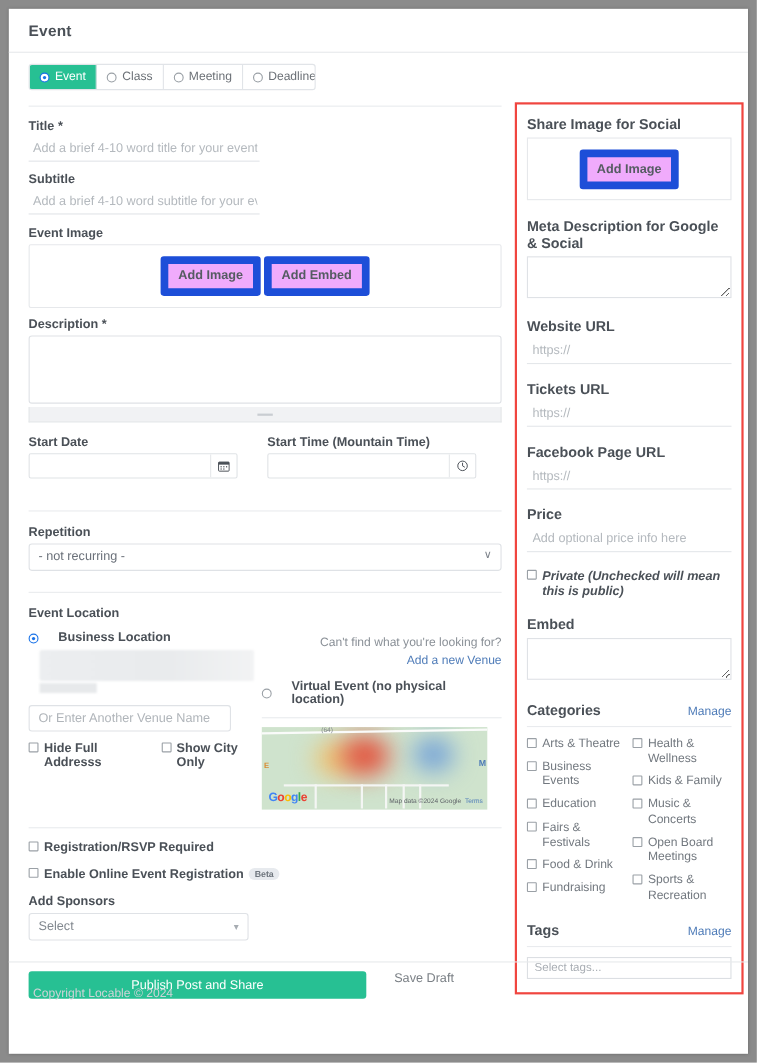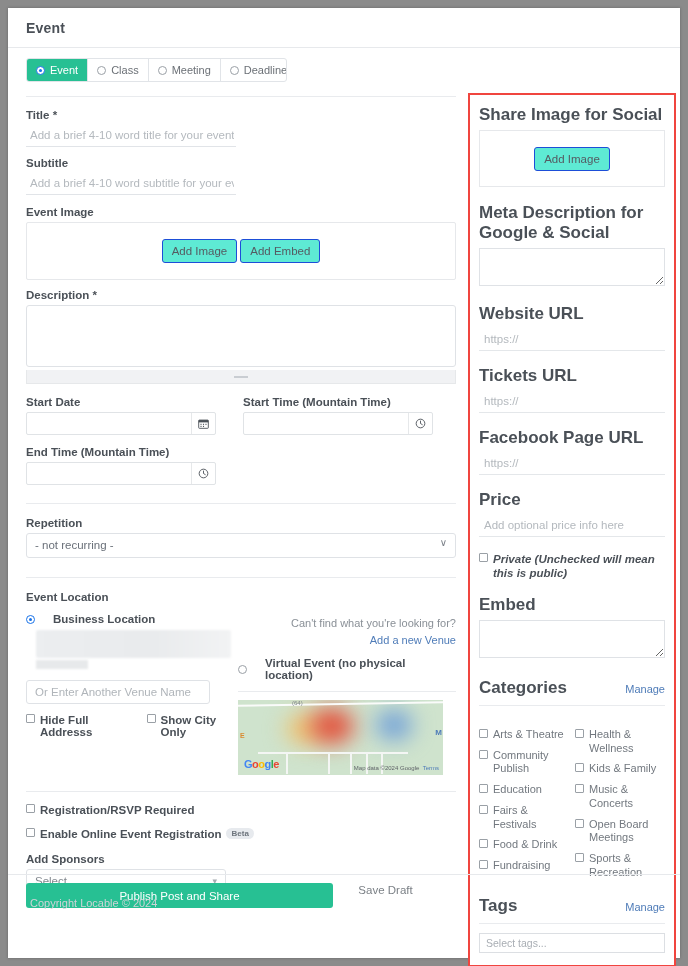--- a/index.html
+++ b/index.html
@@ -31,21 +31,21 @@
   .rdo.on:after { content:""; position:absolute; left:2px; top:2px; width:3px; height:3px; border-radius:50%; background:#1a73e8; }
 
   .hr { border-top:1px solid #e9ebee; margin:14px 0 12px 0; }
   .lbl { font-size:11.5px; font-weight:bold; color:#4a5057; margin-bottom:4px; display:block; }
 
   .underline-input { width:210px; border:none; border-bottom:1px solid #e1e4e8; padding:4px 2px 5px 4px; font-size:11.5px; color:#5a6169; background:transparent; outline:none; font-family:"Liberation Sans",sans-serif; }
   .underline-input::placeholder { color:#b4b9be; }
   .ul-wide { width:210px; }
 
   .img-box { border:1px solid #e6e8eb; border-radius:2px; height:58px; display:flex; align-items:center; justify-content:center; gap:3px; background:#fff; }
-  .btn-ghost { border:1px solid #1d4ed8; background:#5eead4; border-radius:3px; padding:5px 9px; font-size:11.5px; font-weight:normal; color:#555b62; cursor:pointer; font-family:"Liberation Sans",sans-serif;}
+  .btn-ghost { border:7px solid #1d4ed8; background:#f0abfc; border-radius:3px; padding:5px 9px; font-size:11.5px; font-weight:bold; color:#555b62; cursor:pointer; font-family:"Liberation Sans",sans-serif;}
 
   .ta { width:100%; border:1px solid #dfe2e6; border-radius:3px; height:62px; background:#fff; resize:none; outline:none; font-family:"Liberation Sans",sans-serif; font-size:11.5px; }
   .resize-bar { height:14px; background:#f1f2f4; border:1px solid #e6e8ea; border-top:none; display:flex; align-items:center; justify-content:center;}
   .resize-bar i { display:block; width:14px; height:2px; background:#c9cdd2; }
 
   .row2 { display:flex; gap:27px; }
   .field-w { width:190px; }
   .inp-group { display:flex; border:1px solid #e0e3e6; border-radius:2px; height:23px; background:#fff; overflow:hidden; }
   .inp-group input { flex:1; border:none; outline:none; padding:0 6px; font-size:11px; background:transparent; font-family:"Liberation Sans",sans-serif; }
   .inp-ico { width:24px; border-left:1px solid #e6e8ea; display:flex; align-items:center; justify-content:center; color:#5c6670; }
@@ -76,30 +76,30 @@
   .map .gl { position:absolute; left:6px; bottom:5px; font-size:11px; font-weight:bold; letter-spacing:-.5px; }
   .map .attr { position:absolute; right:4px; bottom:4px; font-size:6px; color:#5f6368; white-space:nowrap; }
 
   .beta { display:inline-block; background:#e7eaee; color:#6e757d; border-radius:8px; font-size:8px; padding:1px 5px; font-weight:bold; vertical-align:1px; }
 
   .sponsor-sel { width:200px; height:25px; border:1px solid #dfe2e6; border-radius:3px; background:#fff; font-size:11.5px; color:#82888f; padding:0 8px; line-height:23px; position:relative;}
   .sponsor-sel:after{content:"\25BE"; position:absolute; right:8px; top:0; color:#a7acb2; font-size:9px;}
 
   
   .right { position:absolute; left:460px; top:45px; width:208px; border:2px solid #f0453f; background:#fff; padding:10px 9px 12px 9px; }
-  .r-lbl { font-size:17px; font-weight:bold; color:#4a5057; margin-bottom:5px; }
+  .r-lbl { font-size:13px; font-weight:bold; color:#4a5057; margin-bottom:5px; }
   .r-imgbox { border:1px solid #e6e8eb; height:57px; display:flex; align-items:center; justify-content:center; margin-bottom:16px;}
   .r-ta { width:100%; height:38px; border:1px solid #dfe2e6; resize:vertical; outline:none; font-family:"Liberation Sans",sans-serif; font-size:11px; }
   .r-uinput { width:100%; border:none; border-bottom:1px solid #e4e7ea; padding:4px 2px 5px 5px; font-size:11.5px; color:#5a6169; outline:none; background:transparent; font-family:"Liberation Sans",sans-serif; }
   .r-uinput::placeholder{color:#b4b9be;}
   .r-gap { height:15px; }
   .r-hint { font-size:11px; color:#8d9299; line-height:1.35; margin-top:3px; }
   .r-head { display:flex; justify-content:space-between; align-items:baseline; border-bottom:1px solid #e9ebee; padding-bottom:7px; margin-bottom:9px;}
   .cats { display:flex; gap:6px; }
-  .cat-col { width:50%;margin-top:13px; }
+  .cat-col { width:50%; }
   .cat-item { display:flex; align-items:flex-start; gap:5px; margin-bottom:7px; font-size:11px; color:#72787f; line-height:1.25;}
   .tags-inp { width:100%; height:20px; border:1px solid #dcdfe3; font-size:10.5px; color:#a9aeb4; padding:0 6px; line-height:18px; background:#fff;}
 
   
   .footer { position:absolute; left:0; bottom:0; width:672px; height:42px; border-top:1px solid #e7e9ec; padding:8px 18px; }
   .publish { width:307px; height:25px; background:#27c093; color:#fff; border:none; border-radius:3px; font-size:11.5px; font-family:"Liberation Sans",sans-serif; cursor:pointer; }
   .savedraft { display:inline-block; margin-left:22px; font-size:11.5px; color:#7b8086; cursor:pointer; vertical-align:6px;}
   .copyright { position:absolute; left:22px; top:22px; font-size:11px; color:#cfd3d7; }
 </style>
 </head>
@@ -184,32 +184,20 @@
               <svg width="11" height="11" viewBox="0 0 16 16">
                   <circle cx="8" cy="8" r="6.3" fill="none" stroke="#4a5057" stroke-width="1.3"></circle>
                   <path d="M8 4.4V8l2.6 1.6" fill="none" stroke="#4a5057" stroke-width="1.3" stroke-linecap="round"></path>
                 </svg>
             </span>
           </div>
         </div>
       </div>
 
       <div style="height:11px"></div>
-      <div class="field-w">
-        <label class="lbl">End Time (Mountain Time)</label>
-        <div class="inp-group">
-          <input style="">
-          <span class="inp-ico">
-            <svg width="11" height="11" viewBox="0 0 16 16">
-                <circle cx="8" cy="8" r="6.3" fill="none" stroke="#4a5057" stroke-width="1.3"></circle>
-                <path d="M8 4.4V8l2.6 1.6" fill="none" stroke="#4a5057" stroke-width="1.3" stroke-linecap="round"></path>
-              </svg>
-          </span>
-        </div>
-      </div>
 
       <div class="hr" style="margin:18px 0 13px 0"></div>
 
       <label class="lbl">Repetition</label>
       <div class="sel-wrap">
         <div class="sel" style="line-height:23px;">- not recurring -</div>
       </div>
 
       <div class="hr" style="margin:19px 0 13px 0"></div>
 
@@ -330,21 +318,21 @@
       </div>
 
       <div class="cats">
         <div class="cat-col">
           <div class="cat-item">
               <span class="chk" style="margin-top:1px"></span>
               <span>Arts &amp; Theatre</span>
             </div>
           <div class="cat-item">
               <span class="chk" style="margin-top:1px"></span>
-              <span>Community Publish</span>
+              <span>Business Events</span>
             </div>
           <div class="cat-item">
               <span class="chk" style="margin-top:1px"></span>
               <span>Education</span>
             </div>
           <div class="cat-item">
               <span class="chk" style="margin-top:1px"></span>
               <span>Fairs &amp; Festivals</span>
             </div>
           <div class="cat-item">

